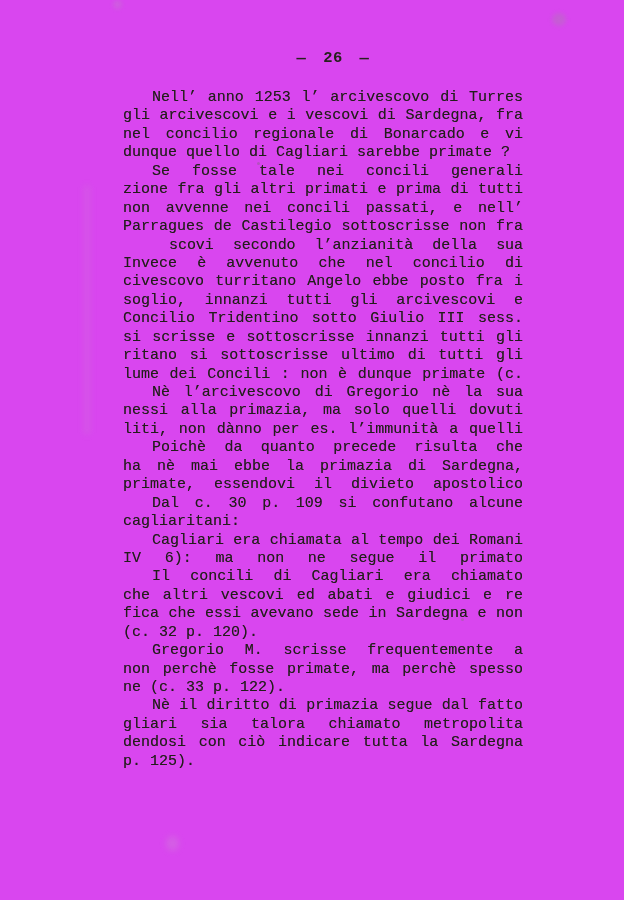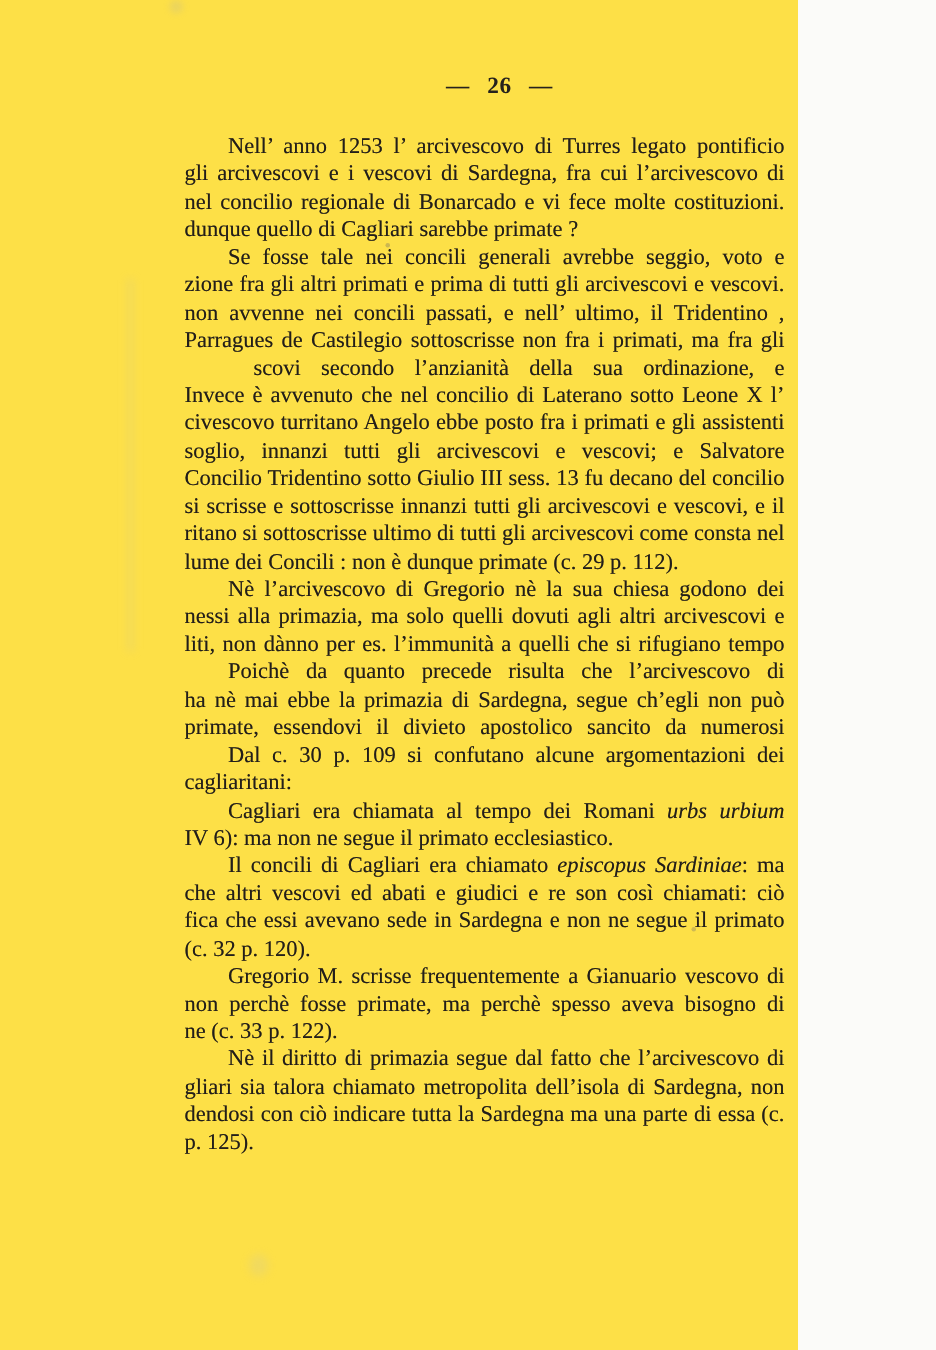--- a/index.html
+++ b/index.html
@@ -2,25 +2,25 @@
 <html><head>
 <meta charset="utf-8">
 <style>
   html, body {
     margin: 0;
     padding: 0;
     background: #fbfbf9;
   }
   .page {
     position: relative;
-    width: 532px;
+    width: 624px;
     height: 900px;
-    background: #fde047;
+    background: #d946ef;
     overflow: hidden;
-    font-family: Liberation Serif, serif;
+    font-family: Liberation Mono, monospace;
     color: #221e1a;
   }
   .page-number {
     position: absolute;
     top: 49px;
     left: 123px;
     width: 420px;
     text-align: center;
     font-size: 15.5px;
     font-weight: 600;

